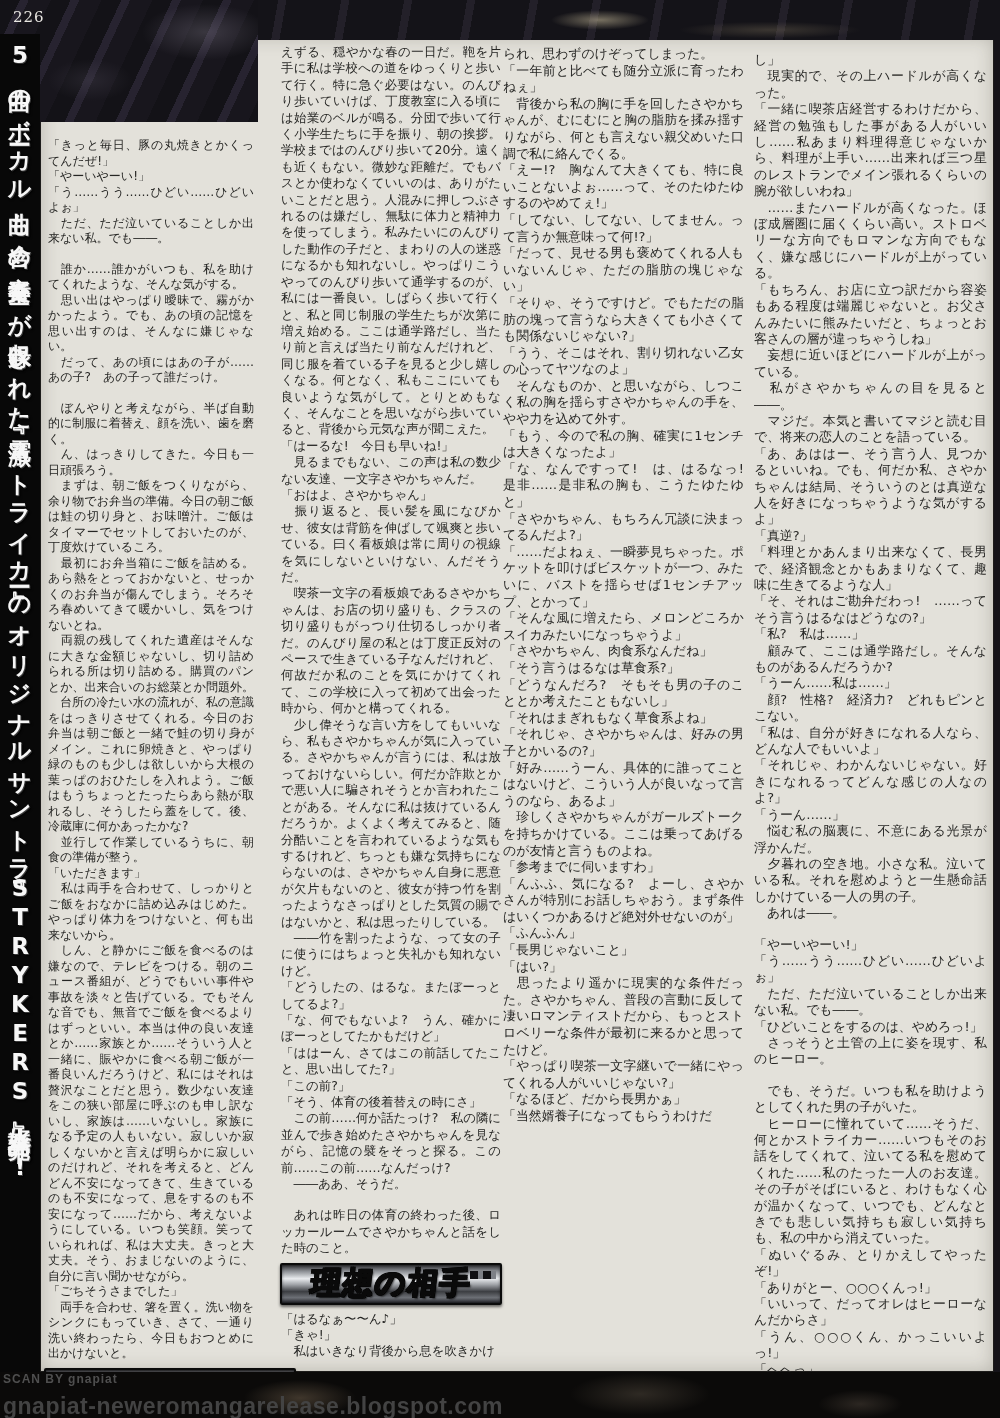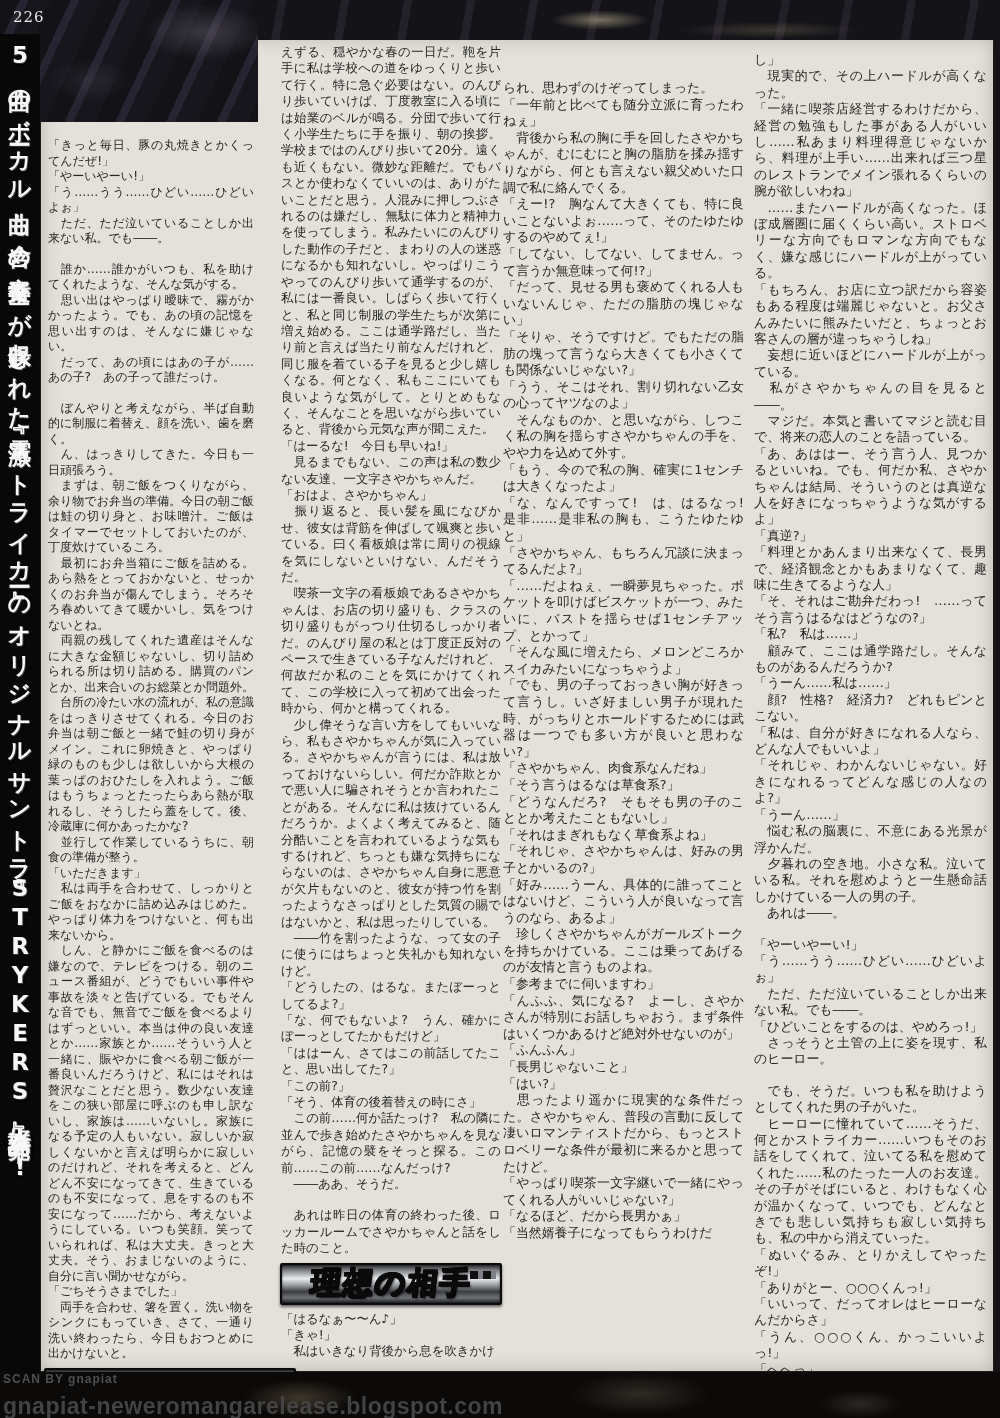--- a/index.html
+++ b/index.html
@@ -28,21 +28,21 @@
   
   .paper{position:absolute;left:40px;top:36px;width:954px;height:1336px;background:#e3e1da;
     border:1px solid #1d1c1a;box-sizing:border-box;
     box-shadow:inset 0 0 18px rgba(60,55,45,.25);}
 
   
   .col{position:absolute;color:#262624;text-align:justify;text-justify:inter-ideograph;}
   .col p{margin:0;}
   #c1{left:48px;top:138px;width:206px;font-size:12px;line-height:15.5px;}
   #c2{left:281px;top:44px;width:220px;font-size:12.4px;line-height:16.4px;}
-  #c3{left:503px;top:46px;width:241px;font-size:12.9px;line-height:16.6px;margin-top:34px;}
+  #c3{left:503px;top:46px;width:241px;font-size:12.9px;line-height:16.6px;}
   #c4{left:754px;top:52px;width:233px;font-size:12.9px;line-height:16.4px;}
   .gap{height:15px;}
 
   
   .banner{position:relative;height:42px;margin:6px 0;border:2px solid #0b0b0b;border-radius:2px;
     display:flex;align-items:center;justify-content:center;box-sizing:border-box;
     background:linear-gradient(180deg,#2e2e31 0%,#8a8d92 16%,#e9ebee 36%,#9ea1a6 52%,#3c3e42 70%,#6d7076 86%,#232429 100%);
     box-shadow:0 2px 3px rgba(0,0,0,.55), inset 0 0 3px rgba(0,0,0,.5);}
   .banner:after{content:"";position:absolute;right:4px;top:6px;width:26px;height:8px;
     background:repeating-linear-gradient(90deg,#101013 0 8px,#7d8086 8px 13px);}
@@ -138,21 +138,20 @@
       <p>「してない、してない、してません。って言うか無意味って何!?」</p>
       <p>「だって、見せる男も褒めてくれる人もいないんじゃ、ただの脂肪の塊じゃない」</p>
       <p>「そりゃ、そうですけど。でもただの脂肪の塊って言うなら大きくても小さくても関係ないじゃない?」</p>
       <p>「うう、そこはそれ、割り切れない乙女の心ってヤツなのよ」</p>
       <p>　そんなものか、と思いながら、しつこく私の胸を揺らすさやかちゃんの手を、やや力を込めて外す。</p>
       <p>「もう、今ので私の胸、確実に1センチは大きくなったよ」</p>
       <p>「な、なんですって!　は、はるなっ!　是非……是非私の胸も、こうたゆたゆと」</p>
       <p>「さやかちゃん、もちろん冗談に決まってるんだよ?」</p>
       <p>「……だよねぇ、一瞬夢見ちゃった。ポケットを叩けばビスケットが一つ、みたいに、バストを揺らせば1センチアップ、とかって」</p>
       <p>「そんな風に増えたら、メロンどころかスイカみたいになっちゃうよ」</p>
-      <p>「でも、男の子っておっきい胸が好きって言うし。いざ好ましい男子が現れた時、がっちりとホールドするためには武器は一つでも多い方が良いと思わない?」</p>
       <p>「さやかちゃん、肉食系なんだね」</p>
       <p>「そう言うはるなは草食系?」</p>
       <p>「どうなんだろ?　そもそも男の子のこととか考えたこともないし」</p>
       <p>「それはまぎれもなく草食系よね」</p>
       <p>「それじゃ、さやかちゃんは、好みの男子とかいるの?」</p>
       <p>「好み……うーん、具体的に誰ってことはないけど、こういう人が良いなって言うのなら、あるよ」</p>
       <p>　珍しくさやかちゃんがガールズトークを持ちかけている。ここは乗ってあげるのが友情と言うものよね。</p>
       <p>「参考までに伺いますわ」</p>
       <p>「んふふ、気になる?　よーし、さやかさんが特別にお話しちゃおう。まず条件はいくつかあるけど絶対外せないのが」</p>
       <p>「ふんふん」</p>

